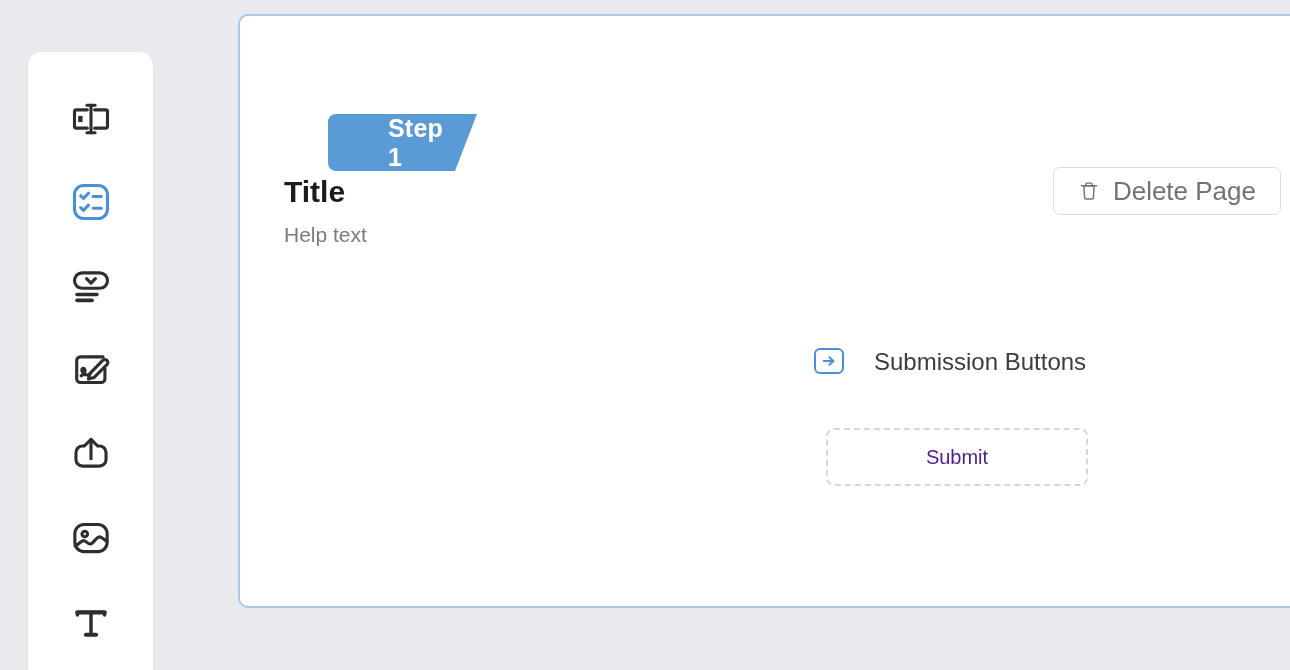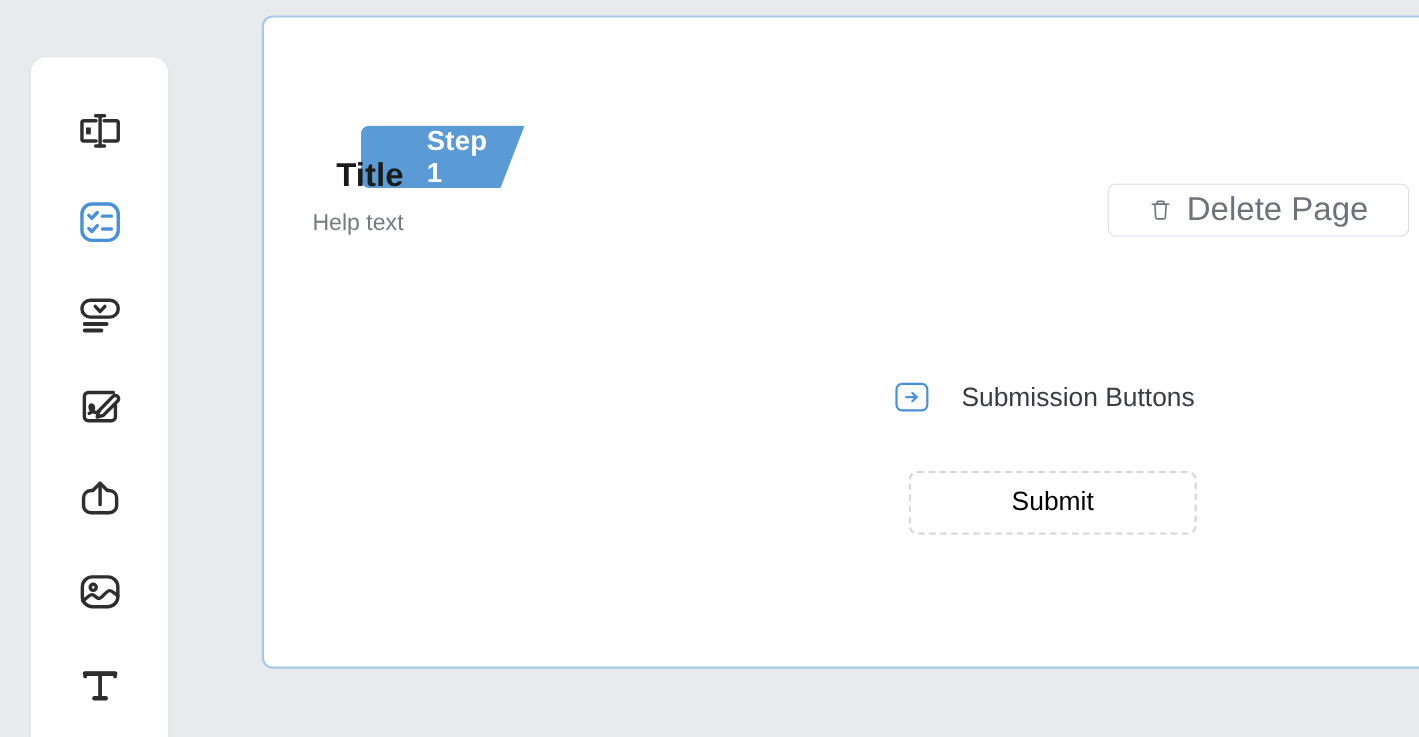--- a/index.html
+++ b/index.html
@@ -104,21 +104,21 @@
     clip-path: polygon(0 0, 100% 0, calc(100% - 22px) 100%, 0 100%);
     letter-spacing: .2px;
   }
   .step-badge-wrap {
     position: absolute;
     left: 44px;
     top: 49px;
   }
 
   
-  .title-block { position: absolute; left: 44px; top: 126px; text-align: right; }
+  .title-block { position: absolute; left: 44px; top: 158px; }
   .page-title {
     font-size: 30px;
     font-weight: 700;
     color: #1b1b1b;
     line-height: 1.2;
     margin: 0;
   }
   .page-help {
     font-size: 21px;
     color: #777a80;
@@ -128,26 +128,26 @@
 
   
   .delete-btn {
     position: absolute;
     right: 30px;
     top: 151px;
     height: 48px;
     display: flex;
     align-items: center;
     gap: 13px;
-    padding: 0 36px;
+    padding: 0 24px;
     background: #ffffff;
     border: 1px solid #dcdee3;
     border-radius: 7px;
     color: #6f7379;
-    font-size: 30px;
+    font-size: 26px;
     cursor: pointer;
     white-space: nowrap;
   }
   .delete-btn svg { display: block; flex: none; }
 
   
   .submission-row {
     position: absolute;
     left: 574px;
     top: 332px;
@@ -175,22 +175,22 @@
     position: absolute;
     left: 586px;
     top: 412px;
     width: 262px;
     height: 58px;
     border: 2px dashed #d4d6db;
     border-radius: 8px;
     display: flex;
     align-items: center;
     justify-content: center;
-    color: #000000;
-    font-size: 24px;
+    color: #4c1d95;
+    font-size: 20px;
     cursor: pointer;
   }
 </style>
 </head>
 <body>
 
 <div id="app">
 
   <div class="sidebar">
 

